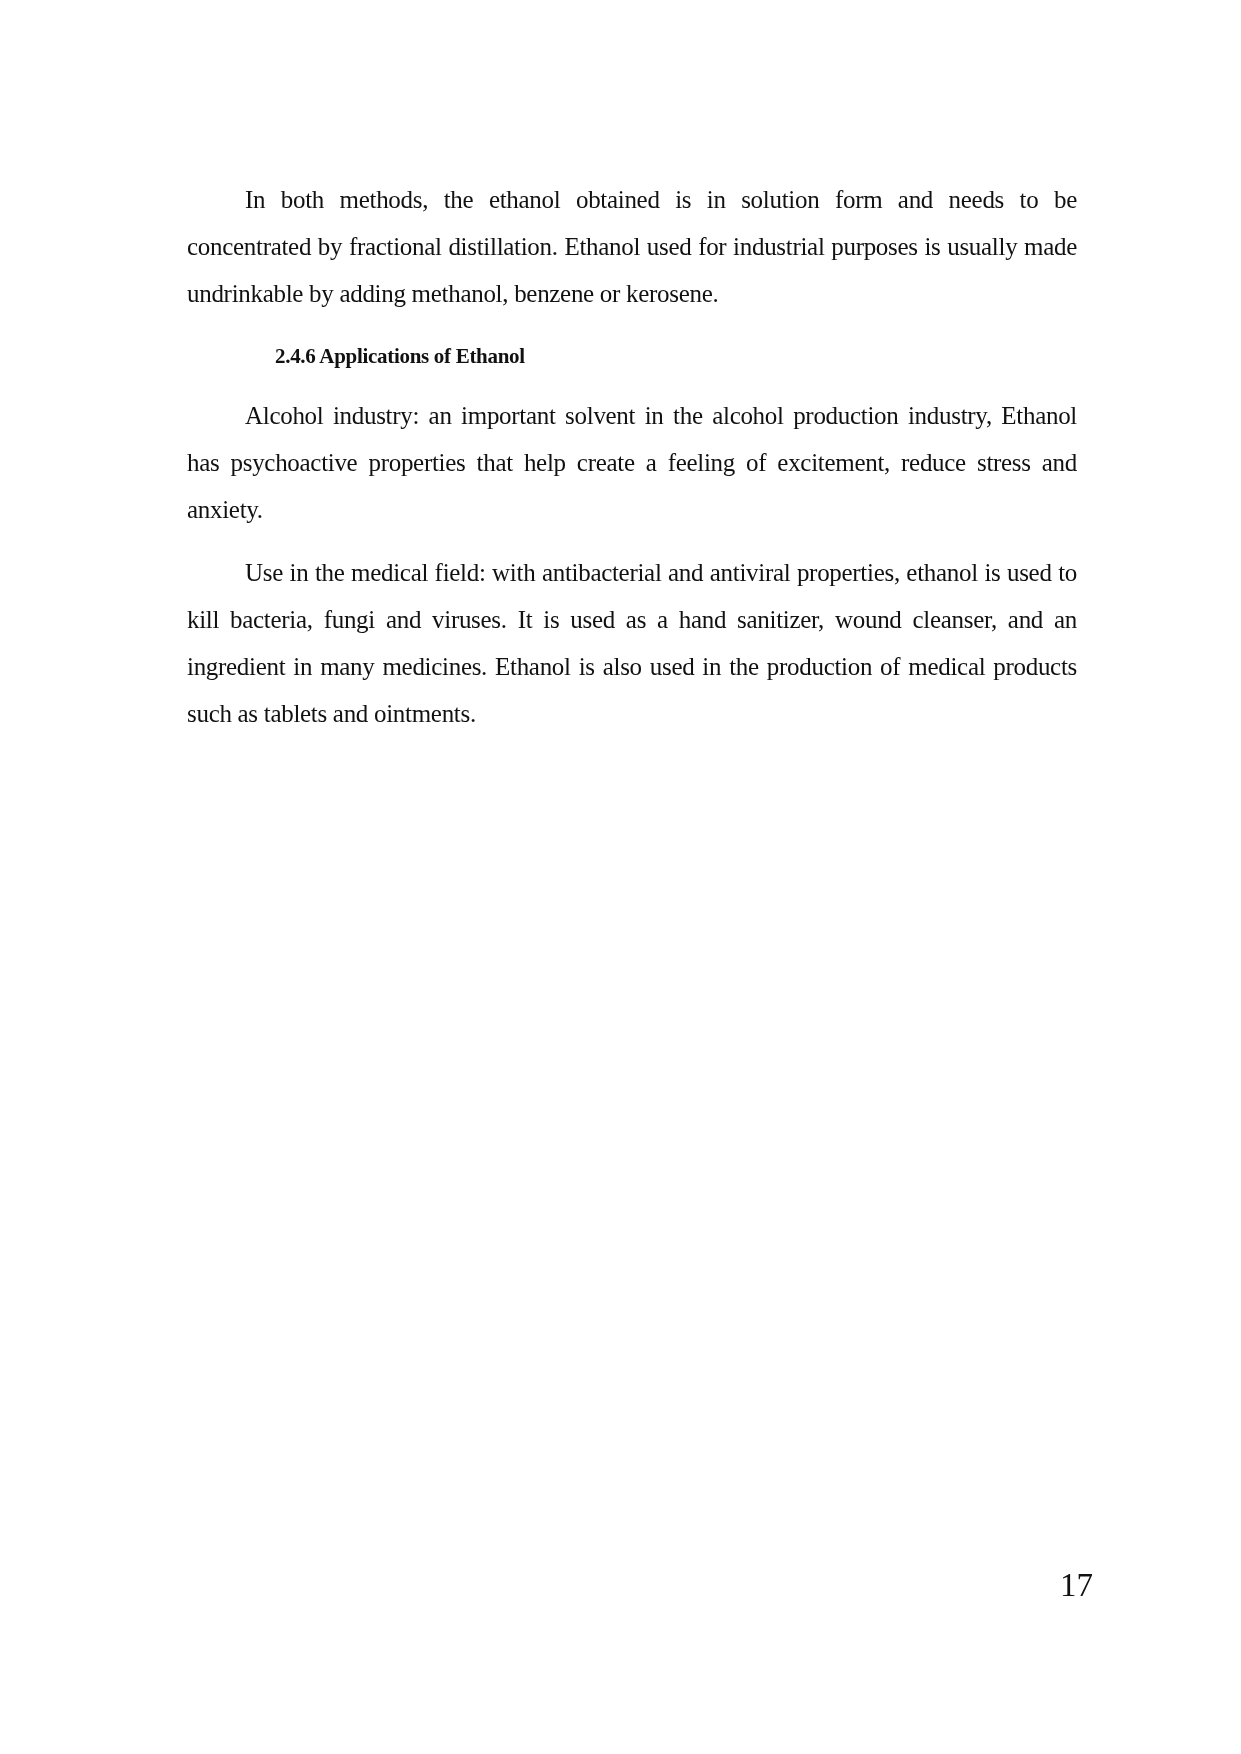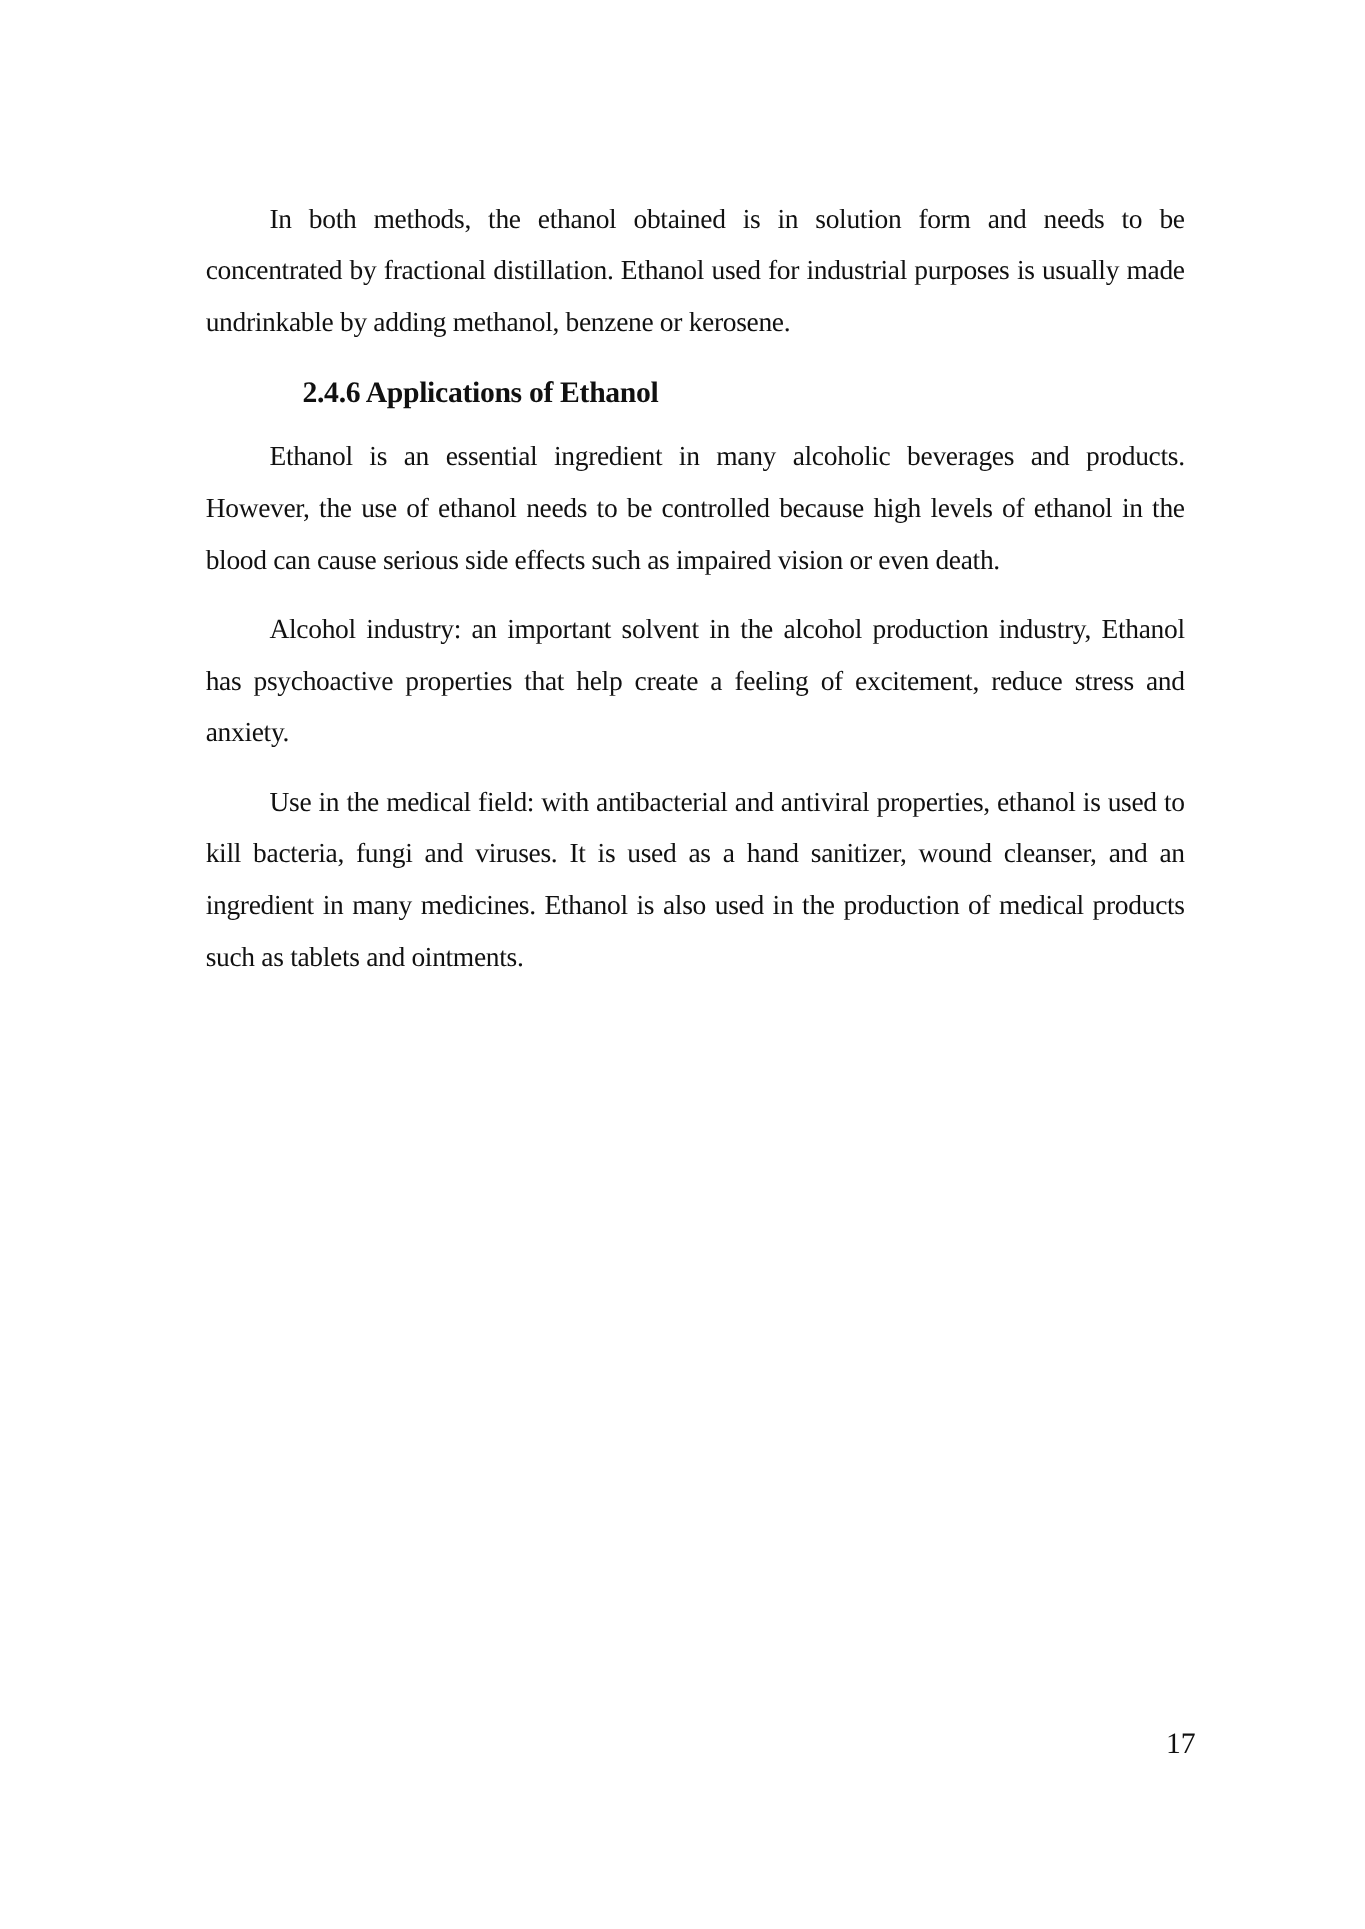--- a/index.html
+++ b/index.html
@@ -23,40 +23,39 @@
     }
     .para {
       font-size: 25px;
       line-height: 47px;
       text-align: justify;
       text-indent: 58px;
       margin: 0 14px 16px 0;
       letter-spacing: -0.3px;
     }
     .heading {
-      font-size: 27px;
+      font-size: 21px;
       font-weight: bold;
       line-height: 47px;
       margin: 0 0 12px 88px;
       letter-spacing: -0.3px;
     }
     .page-number {
       position: absolute;
       left: 1060px;
       top: 1570px;
-      font-size: 27px;
+      font-size: 33px;
       line-height: 30px;
     }
   </style>
 </head>
 <body>
 
 <div class="page">
   <p class="para">In both methods, the ethanol obtained is in solution form and needs to be concentrated by fractional distillation. Ethanol used for industrial purposes is usually made undrinkable by adding methanol, benzene or kerosene.</p>
 
   <h2 class="heading">2.4.6 Applications of Ethanol</h2>
 
-  <p class="para">Ethanol is an essential ingredient in many alcoholic beverages and products. However, the use of ethanol needs to be controlled because high levels of ethanol in the blood can cause serious side effects such as impaired vision or even death.</p>
   <p class="para">Alcohol industry: an important solvent in the alcohol production industry, Ethanol has psychoactive properties that help create a feeling of excitement, reduce stress and anxiety.</p>
   <p class="para">Use in the medical field: with antibacterial and antiviral properties, ethanol is used to kill bacteria, fungi and viruses. It is used as a hand sanitizer, wound cleanser, and an ingredient in many medicines. Ethanol is also used in the production of medical products such as tablets and ointments.</p>
 </div>
 
 <div class="page-number">17</div>
 
 </body></html>

